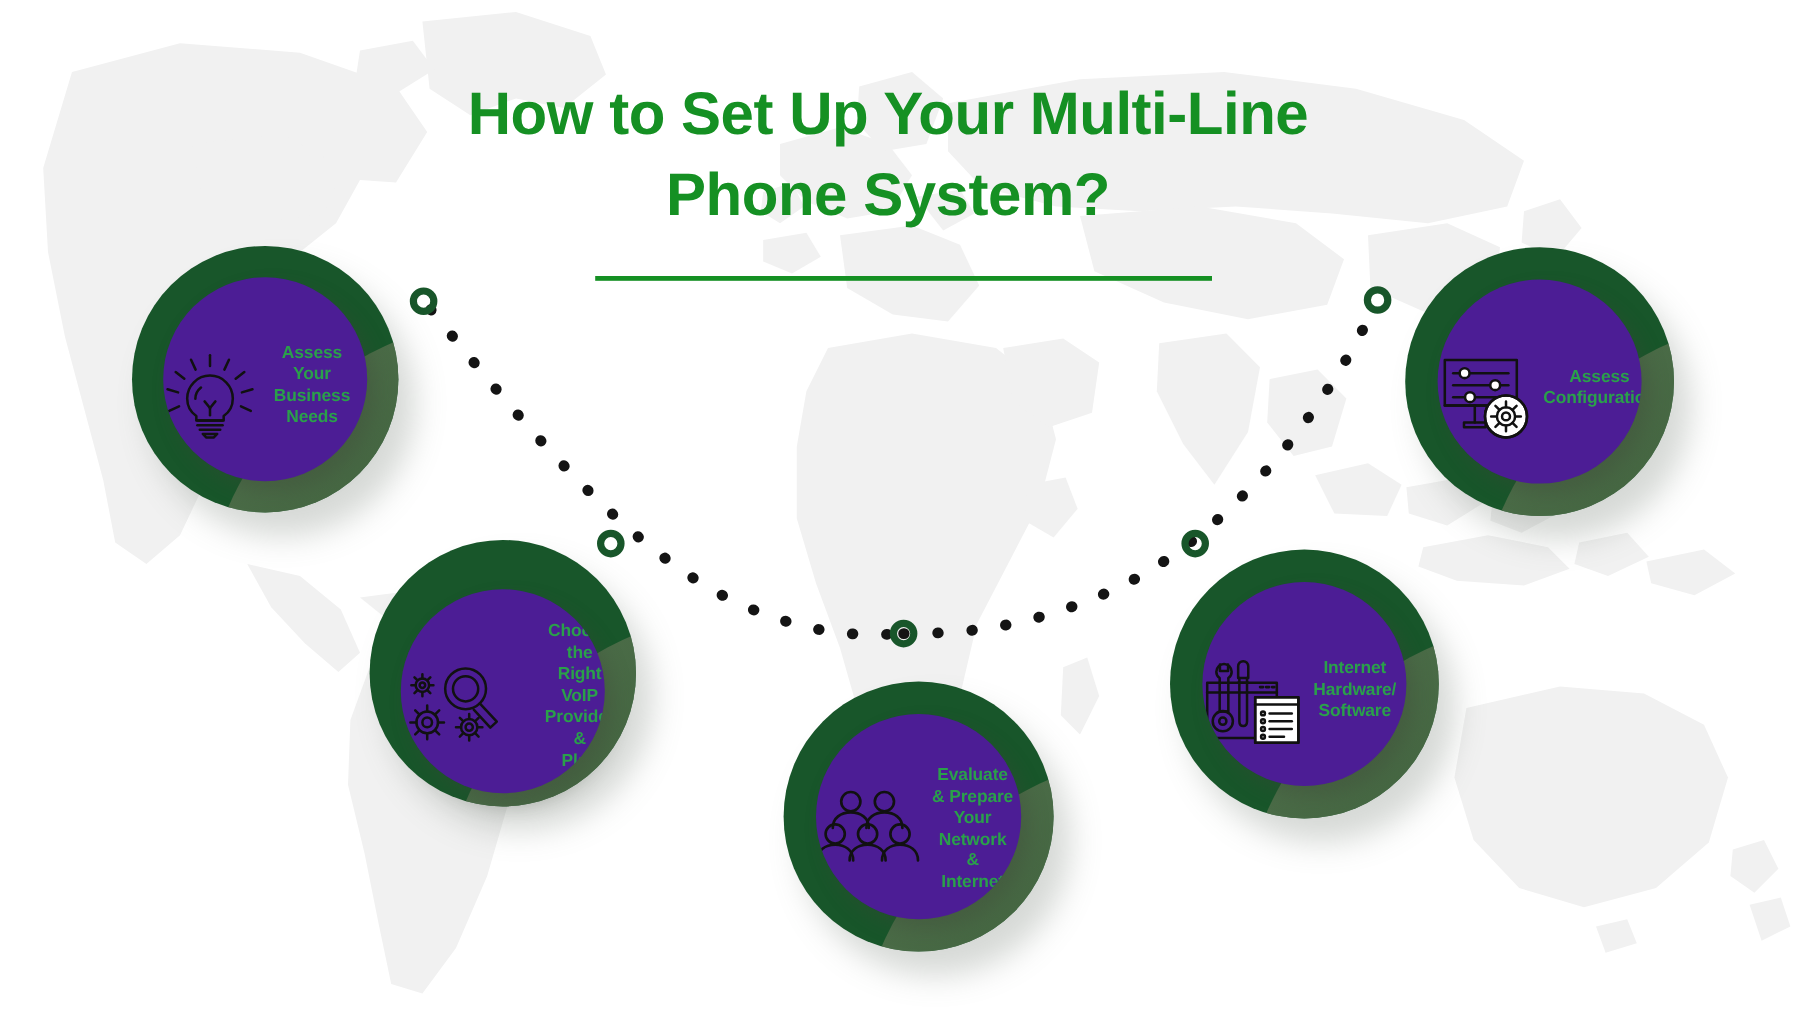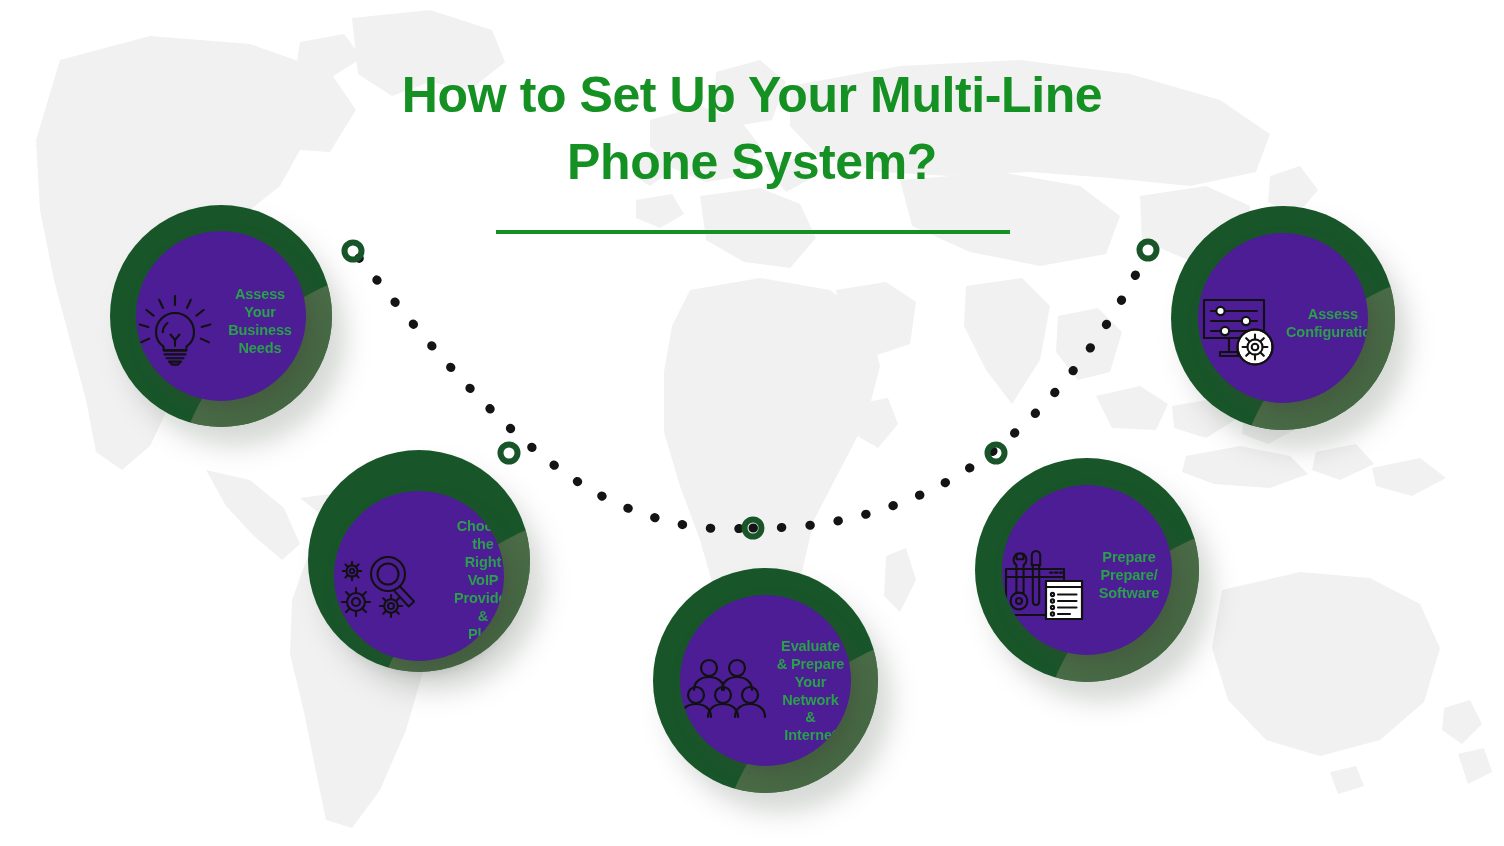--- a/index.html
+++ b/index.html
@@ -24,21 +24,21 @@
   #connector {
     position: absolute;
     left: 0; top: 0;
     width: 1504px; height: 846px;
     pointer-events: none;
   }
 
   
   #title-block {
     position: absolute;
-    left: 352px;
+    left: 340px;
     top: 62px;
     width: 800px;
     text-align: center;
     z-index: 6;
   }
   #page-title {
     margin: 0;
     font-size: 50px;
     font-weight: bold;
     line-height: 1.33;
@@ -371,21 +371,21 @@
             <path d="M56 49.5 L74.5 49.5"></path>
             <circle cx="50.5" cy="56" r="1.6"></circle>
             <path d="M56 56 L74.5 56"></path>
             <circle cx="50.5" cy="62.5" r="1.6"></circle>
             <path d="M56 62.5 L74.5 62.5"></path>
             <circle cx="50.5" cy="69" r="1.6"></circle>
             <path d="M56 69 L68 69"></path>
           </g>
         </svg>
       </span>
-      <div class="node-label">Prepare Prepare/
+      <div class="node-label">Internet Hardware/
 Software</div>
     </div>
   </div>
 
   <div class="node" id="node-5">
     <div class="node-outer"></div>
     <div class="node-longshadow"></div>
     <div class="node-inner">
       <span class="node-icon">
         <svg width="82" height="74" viewBox="0 0 82 74">

